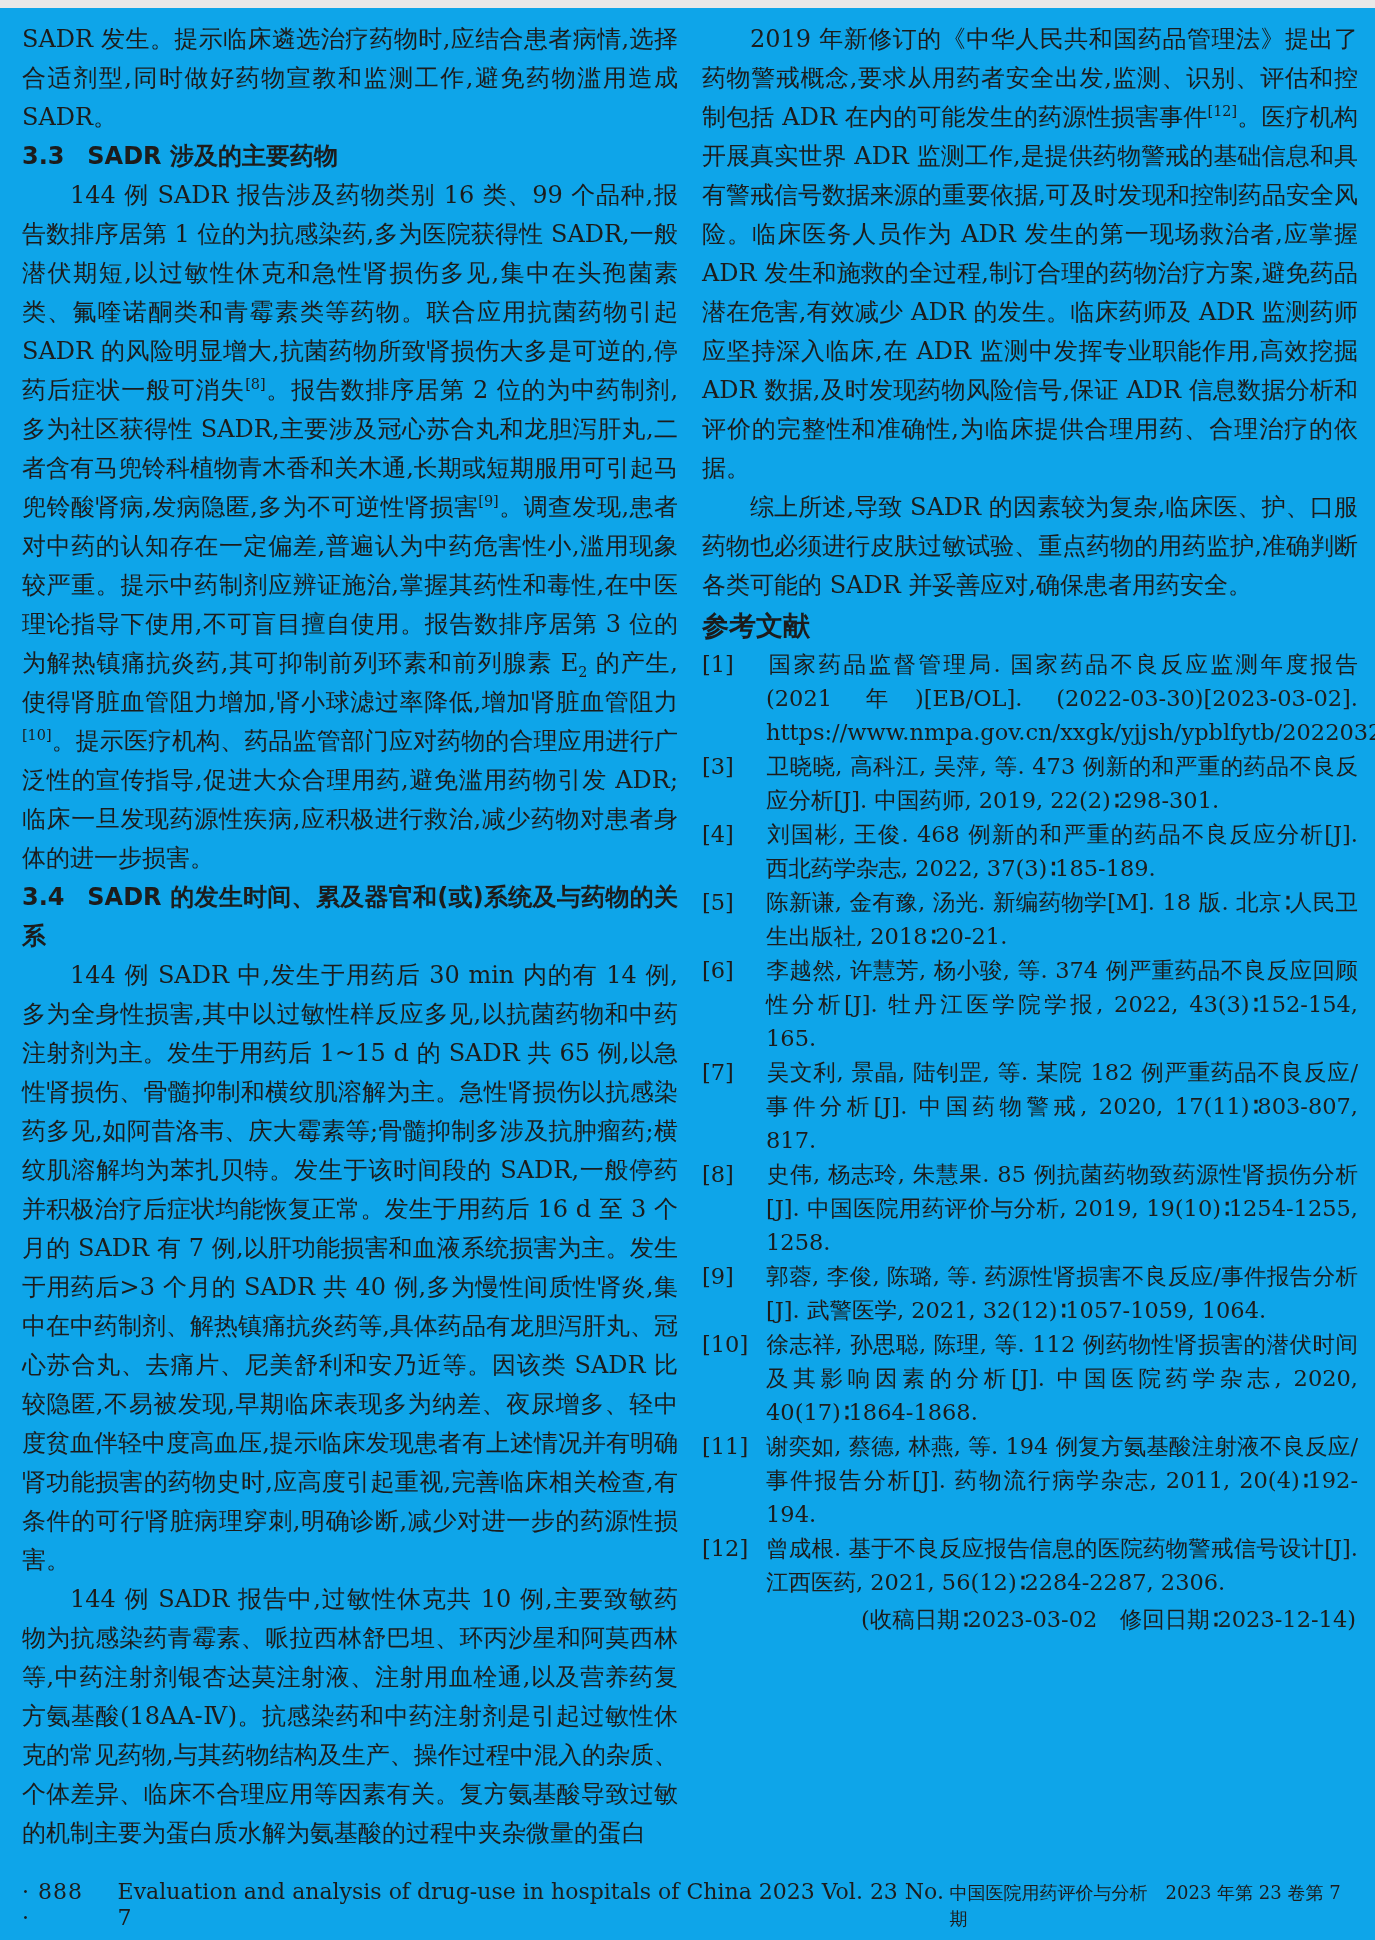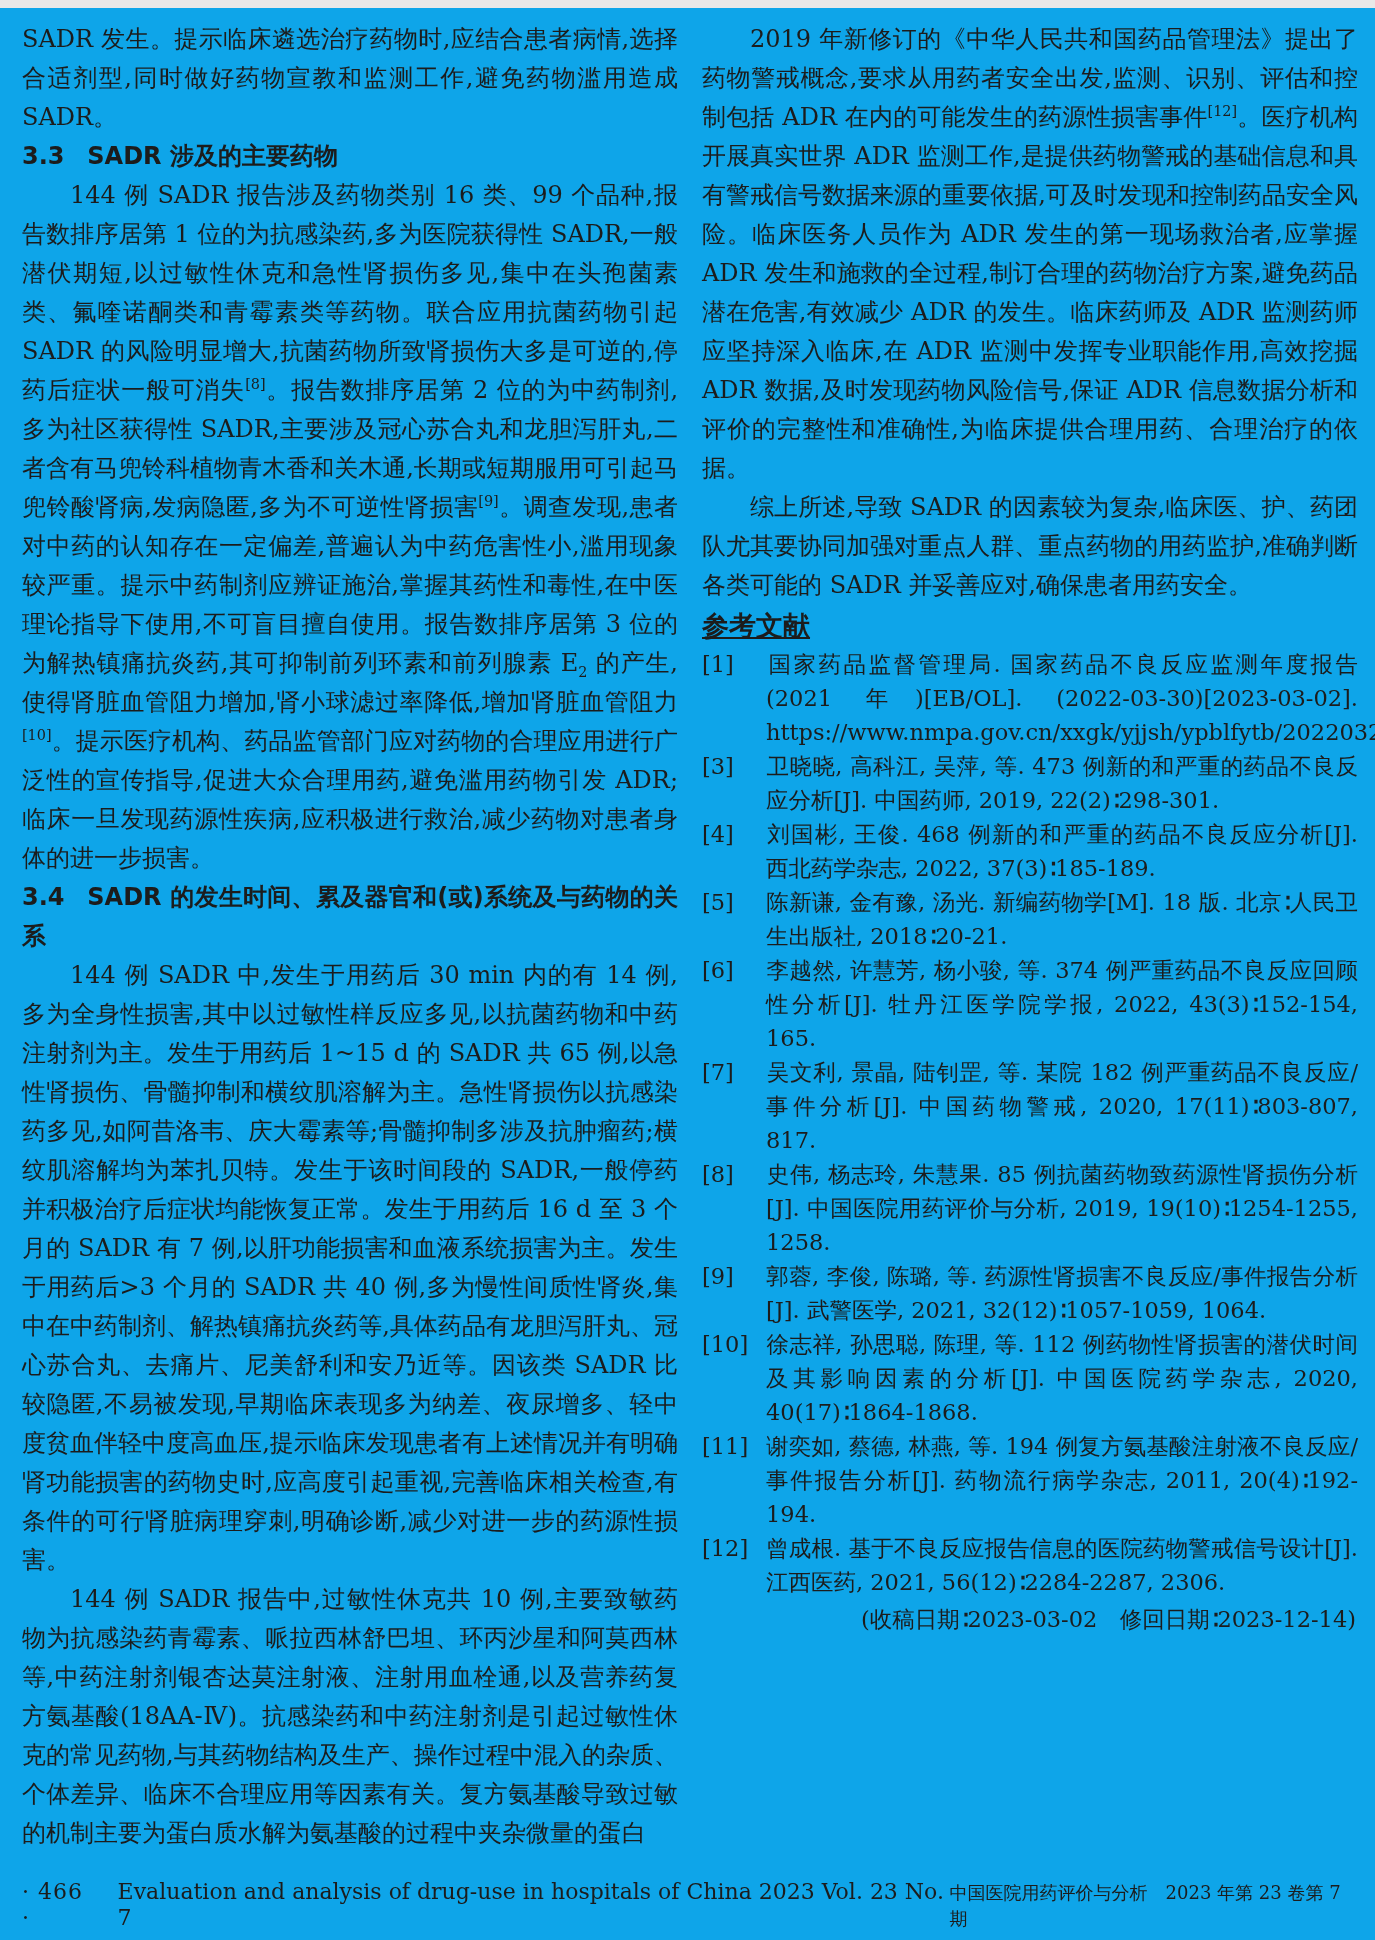--- a/index.html
+++ b/index.html
@@ -18,21 +18,20 @@
   sup { font-size: 0.6em; line-height: 0; vertical-align: super; }
   sub { font-size: 0.6em; line-height: 0; vertical-align: sub; }
   .sec-heading {
     font-weight: bold; font-size: 24px; line-height: 39px; text-align: justify;
     font-family: "DejaVu Sans", "Liberation Sans", sans-serif;
   }
   .sec-num { margin-right: 0.95em; }
   .ref-heading {
     font-weight: bold; font-size: 27px; line-height: 42px;
     font-family: "DejaVu Sans", "Liberation Sans", sans-serif;
-    text-decoration: underline;
   }
   .ref-item {
     font-size: 22.5px; line-height: 34px; text-align: justify;
     padding-left: 64px; text-indent: -64px;
   }
   .ref-label { display: inline-block; width: 64px; text-indent: 0; }
   .ref-dates {
     font-size: 22.5px; line-height: 34px; text-align: right;
     padding-right: 2px; margin-top: 3px;
   }
@@ -53,36 +52,36 @@
     <div class="col" id="col-left">
         <p class="para">SADR 发生。提示临床遴选治疗药物时,应结合患者病情,选择合适剂型,同时做好药物宣教和监测工作,避免药物滥用造成 SADR。</p>
         <div class="sec-heading"><span class="sec-num">3.3</span><span class="sec-title">SADR 涉及的主要药物</span></div>
         <p class="para indent">144 例 SADR 报告涉及药物类别 16 类、99 个品种,报告数排序居第 1 位的为抗感染药,多为医院获得性 SADR,一般潜伏期短,以过敏性休克和急性肾损伤多见,集中在头孢菌素类、氟喹诺酮类和青霉素类等药物。联合应用抗菌药物引起 SADR 的风险明显增大,抗菌药物所致肾损伤大多是可逆的,停药后症状一般可消失<sup>[8]</sup>。报告数排序居第 2 位的为中药制剂,多为社区获得性 SADR,主要涉及冠心苏合丸和龙胆泻肝丸,二者含有马兜铃科植物青木香和关木通,长期或短期服用可引起马兜铃酸肾病,发病隐匿,多为不可逆性肾损害<sup>[9]</sup>。调查发现,患者对中药的认知存在一定偏差,普遍认为中药危害性小,滥用现象较严重。提示中药制剂应辨证施治,掌握其药性和毒性,在中医理论指导下使用,不可盲目擅自使用。报告数排序居第 3 位的为解热镇痛抗炎药,其可抑制前列环素和前列腺素 E<sub>2</sub> 的产生,使得肾脏血管阻力增加,肾小球滤过率降低,增加肾脏血管阻力<sup>[10]</sup>。提示医疗机构、药品监管部门应对药物的合理应用进行广泛性的宣传指导,促进大众合理用药,避免滥用药物引发 ADR;临床一旦发现药源性疾病,应积极进行救治,减少药物对患者身体的进一步损害。</p>
         <div class="sec-heading"><span class="sec-num">3.4</span><span class="sec-title">SADR 的发生时间、累及器官和(或)系统及与药物的关系</span></div>
         <p class="para indent">144 例 SADR 中,发生于用药后 30 min 内的有 14 例,多为全身性损害,其中以过敏性样反应多见,以抗菌药物和中药注射剂为主。发生于用药后 1~15 d 的 SADR 共 65 例,以急性肾损伤、骨髓抑制和横纹肌溶解为主。急性肾损伤以抗感染药多见,如阿昔洛韦、庆大霉素等;骨髓抑制多涉及抗肿瘤药;横纹肌溶解均为苯扎贝特。发生于该时间段的 SADR,一般停药并积极治疗后症状均能恢复正常。发生于用药后 16 d 至 3 个月的 SADR 有 7 例,以肝功能损害和血液系统损害为主。发生于用药后&gt;3 个月的 SADR 共 40 例,多为慢性间质性肾炎,集中在中药制剂、解热镇痛抗炎药等,具体药品有龙胆泻肝丸、冠心苏合丸、去痛片、尼美舒利和安乃近等。因该类 SADR 比较隐匿,不易被发现,早期临床表现多为纳差、夜尿增多、轻中度贫血伴轻中度高血压,提示临床发现患者有上述情况并有明确肾功能损害的药物史时,应高度引起重视,完善临床相关检查,有条件的可行肾脏病理穿刺,明确诊断,减少对进一步的药源性损害。</p>
         <p class="para indent">144 例 SADR 报告中,过敏性休克共 10 例,主要致敏药物为抗感染药青霉素、哌拉西林舒巴坦、环丙沙星和阿莫西林等,中药注射剂银杏达莫注射液、注射用血栓通,以及营养药复方氨基酸(18AA-Ⅳ)。抗感染药和中药注射剂是引起过敏性休克的常见药物,与其药物结构及生产、操作过程中混入的杂质、个体差异、临床不合理应用等因素有关。复方氨基酸导致过敏的机制主要为蛋白质水解为氨基酸的过程中夹杂微量的蛋白</p>
       </div>
     <div class="col" id="col-right">
         <p class="para indent">2019 年新修订的《中华人民共和国药品管理法》提出了药物警戒概念,要求从用药者安全出发,监测、识别、评估和控制包括 ADR 在内的可能发生的药源性损害事件<sup>[12]</sup>。医疗机构开展真实世界 ADR 监测工作,是提供药物警戒的基础信息和具有警戒信号数据来源的重要依据,可及时发现和控制药品安全风险。临床医务人员作为 ADR 发生的第一现场救治者,应掌握 ADR 发生和施救的全过程,制订合理的药物治疗方案,避免药品潜在危害,有效减少 ADR 的发生。临床药师及 ADR 监测药师应坚持深入临床,在 ADR 监测中发挥专业职能作用,高效挖掘 ADR 数据,及时发现药物风险信号,保证 ADR 信息数据分析和评价的完整性和准确性,为临床提供合理用药、合理治疗的依据。</p>
-        <p class="para indent">综上所述,导致 SADR 的因素较为复杂,临床医、护、药团队尤其要协同加强对重点人群、重点药物的用药监护,准确判断各类可能的 SADR 并妥善应对,确保患者用药安全。</p>
+        <p class="para indent">综上所述,导致 SADR 的因素较为复杂,临床医、护、口服药物也必须进行皮肤过敏试验、重点药物的用药监护,准确判断各类可能的 SADR 并妥善应对,确保患者用药安全。</p>
         <div class="ref-heading">参考文献</div>
         <div class="ref-item"><span class="ref-label">[1]</span><span class="ref-text">国家药品监督管理局. 国家药品不良反应监测年度报告(2021 年)[EB/OL]. (2022-03-30)[2023-03-02]. https://www.nmpa.gov.cn/xxgk/yjjsh/ypblfytb/20220329161925106.html.</span></div>
         <div class="ref-item"><span class="ref-label">[3]</span><span class="ref-text">卫晓晓, 高科江, 吴萍, 等. 473 例新的和严重的药品不良反应分析[J]. 中国药师, 2019, 22(2)∶298-301.</span></div>
         <div class="ref-item"><span class="ref-label">[4]</span><span class="ref-text">刘国彬, 王俊. 468 例新的和严重的药品不良反应分析[J]. 西北药学杂志, 2022, 37(3)∶185-189.</span></div>
         <div class="ref-item"><span class="ref-label">[5]</span><span class="ref-text">陈新谦, 金有豫, 汤光. 新编药物学[M]. 18 版. 北京∶人民卫生出版社, 2018∶20-21.</span></div>
         <div class="ref-item"><span class="ref-label">[6]</span><span class="ref-text">李越然, 许慧芳, 杨小骏, 等. 374 例严重药品不良反应回顾性分析[J]. 牡丹江医学院学报, 2022, 43(3)∶152-154, 165.</span></div>
         <div class="ref-item"><span class="ref-label">[7]</span><span class="ref-text">吴文利, 景晶, 陆钊罡, 等. 某院 182 例严重药品不良反应/事件分析[J]. 中国药物警戒, 2020, 17(11)∶803-807, 817.</span></div>
         <div class="ref-item"><span class="ref-label">[8]</span><span class="ref-text">史伟, 杨志玲, 朱慧果. 85 例抗菌药物致药源性肾损伤分析[J]. 中国医院用药评价与分析, 2019, 19(10)∶1254-1255, 1258.</span></div>
         <div class="ref-item"><span class="ref-label">[9]</span><span class="ref-text">郭蓉, 李俊, 陈璐, 等. 药源性肾损害不良反应/事件报告分析[J]. 武警医学, 2021, 32(12)∶1057-1059, 1064.</span></div>
         <div class="ref-item"><span class="ref-label">[10]</span><span class="ref-text">徐志祥, 孙思聪, 陈理, 等. 112 例药物性肾损害的潜伏时间及其影响因素的分析[J]. 中国医院药学杂志, 2020, 40(17)∶1864-1868.</span></div>
         <div class="ref-item"><span class="ref-label">[11]</span><span class="ref-text">谢奕如, 蔡德, 林燕, 等. 194 例复方氨基酸注射液不良反应/事件报告分析[J]. 药物流行病学杂志, 2011, 20(4)∶192-194.</span></div>
         <div class="ref-item"><span class="ref-label">[12]</span><span class="ref-text">曾成根. 基于不良反应报告信息的医院药物警戒信号设计[J]. 江西医药, 2021, 56(12)∶2284-2287, 2306.</span></div>
         <div class="ref-dates">(收稿日期∶2023-03-02　修回日期∶2023-12-14)</div>
       </div>
   </div>
   <div class="footer">
     <div class="footer-left">
-      <span class="footer-pagenum">· 466 ·</span>
+      <span class="footer-pagenum">· 888 ·</span>
       <span>Evaluation and analysis of drug-use in hospitals of China 2023 Vol. 23 No. 7</span>
     </div>
     <div class="footer-right">中国医院用药评价与分析　2023 年第 23 卷第 7 期</div>
   </div>
 </div>
 
 </body></html>

